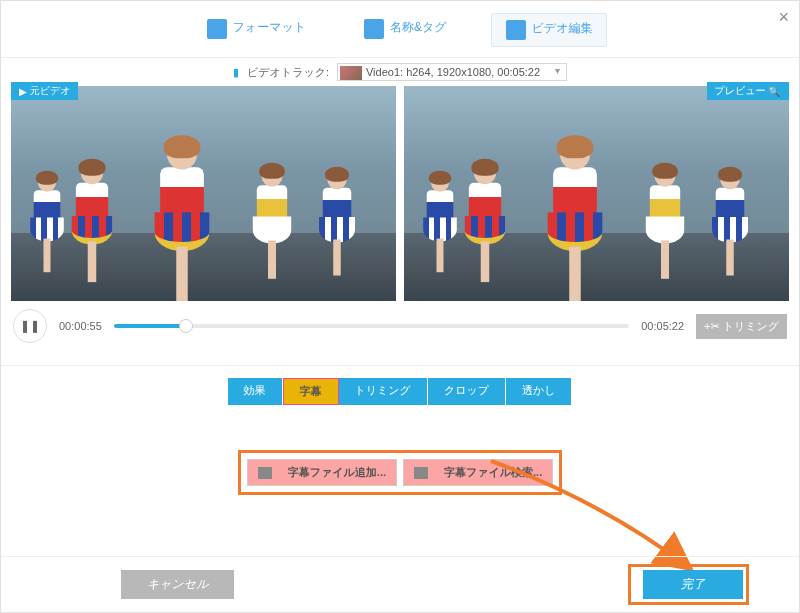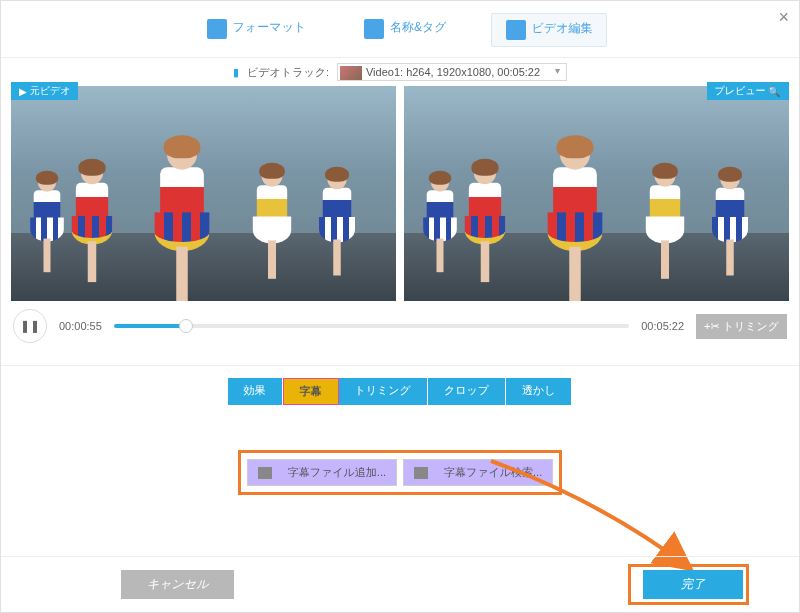--- a/index.html
+++ b/index.html
@@ -34,21 +34,21 @@
 .play-btn { width: 34px; height: 34px; border: 1px solid #ddd; border-radius: 50%; display: flex; align-items: center; justify-content: center; font-size: 12px; color: #666; cursor: pointer; }
 .seek { flex: 1; height: 4px; background: #e8e8e8; position: relative; border-radius: 2px; }
 .seek-fill { position: absolute; left: 0; top: 0; height: 100%; width: 14%; background: #29abe2; border-radius: 2px; }
 .seek-thumb { position: absolute; left: 14%; top: -5px; width: 14px; height: 14px; background: #fff; border: 1px solid #ccc; border-radius: 50%; margin-left: -7px; }
 .trim-btn { background: #b8b8b8; color: #fff; font-size: 11px; padding: 5px 8px; display: flex; align-items: center; gap: 3px; cursor: pointer; }
 .edit-tabs { display: flex; justify-content: center; margin-top: 14px; border-top: 1px solid #eee; padding-top: 12px; }
 .edit-tab { font-size: 11px; padding: 5px 16px; background: #29abe2; color: #fff; border-right: 1px solid #fff; cursor: pointer; }
 .edit-tab.active { background: #eab308; color: #555; border: 1px solid #ec4899; font-weight: bold; }
 .sub-panel { height: 135px; display: flex; justify-content: center; align-items: center; gap: 6px; }
 .sub-btns { display: flex; gap: 6px; border: 3px solid #f07b2a; padding: 6px; }
-.sub-btn { border: 1px solid #ccc; background: #c4b5fd; font-size: 11px; padding: 5px 10px; color: #555; display: flex; align-items: center; gap: 16px; cursor: pointer; }
+.sub-btn { border: 1px solid #ccc; background: #fca5a5; font-size: 11px; padding: 5px 10px; color: #555; display: flex; align-items: center; gap: 16px; cursor: pointer; font-weight: bold; }
 .sub-btn .ico2 { width: 14px; height: 12px; background: #888; display: inline-block; }
 .footer { position: absolute; bottom: 0; left: 0; right: 0; height: 56px; border-top: 1px solid #eee; display: flex; align-items: center; justify-content: space-between; padding: 0 50px 0 120px; font-style: italic; }
 .btn-cancel { background: #b8b8b8; color: #fff; font-size: 12px; padding: 6px 26px; cursor: pointer; }
 .btn-done-wrap { border: 3px solid #f07b2a; padding: 3px; }
 .btn-done { background: #29abe2; color: #fff; font-size: 12px; padding: 6px 38px; cursor: pointer; margin-left: 9px; }
 .arrow { position: absolute; pointer-events: none; }
 </style>
 </head>
 <body>
 

